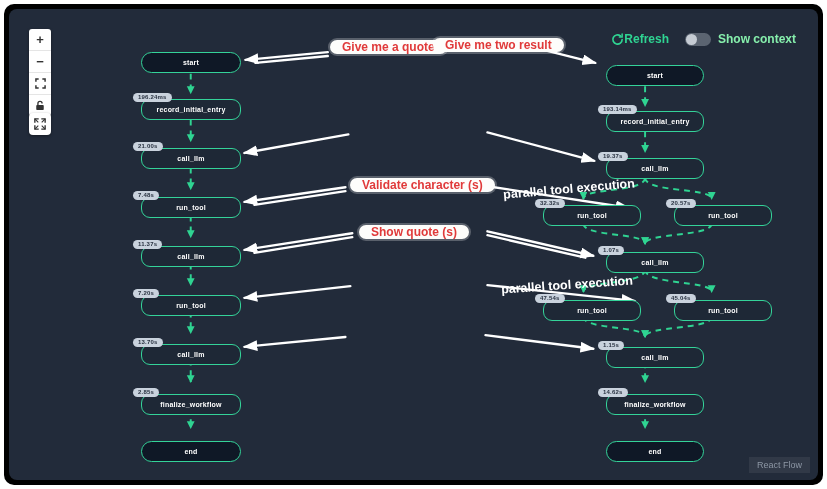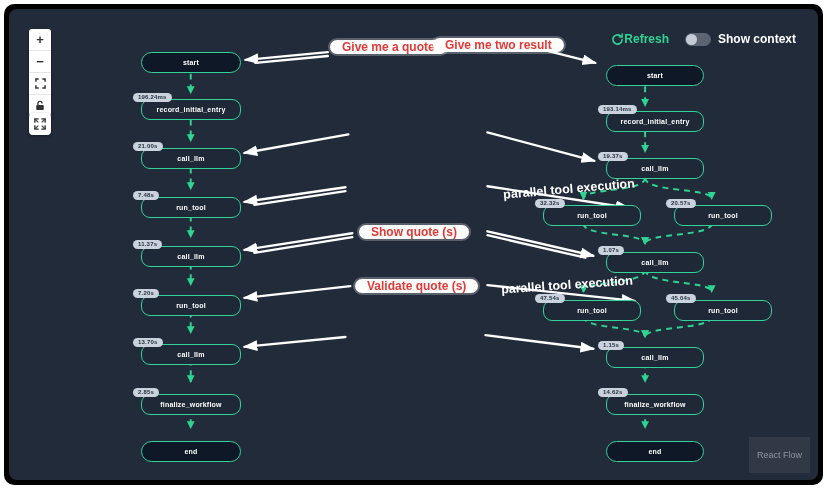--- a/index.html
+++ b/index.html
@@ -23,26 +23,26 @@
   .controls{position:absolute;left:20px;top:20px;width:22px;background:#fff;border-radius:3px;
             box-shadow:0 1px 3px rgba(0,0,0,.4);display:flex;flex-direction:column;}
   .ctrl-btn{height:21px;display:flex;align-items:center;justify-content:center;color:#333;
             font-size:13px;font-weight:bold;border-bottom:1px solid #e5e5e5;cursor:pointer;}
   .ctrl-btn:last-child{border-bottom:none;}
   .fs-btn{position:absolute;left:20px;top:104px;width:22px;height:22px;background:#fff;border-radius:4px;
           display:flex;align-items:center;justify-content:center;box-shadow:0 1px 3px rgba(0,0,0,.4);cursor:pointer;}
   
   .topbar{position:absolute;top:23px;right:22px;display:flex;align-items:center;gap:16px;}
   .refresh{display:flex;align-items:center;color:#2fd492;font-size:12px;font-weight:bold;cursor:pointer;}
-  .toggle-row{display:flex;align-items:center;gap:7px;color:#ffffff;font-size:12px;font-weight:bold;}
+  .toggle-row{display:flex;align-items:center;gap:7px;color:#86efac;font-size:12px;font-weight:bold;}
   .toggle{width:26px;height:13px;background:#5b6471;border-radius:7px;position:relative;cursor:pointer;}
   .knob{position:absolute;left:1px;top:1px;width:11px;height:11px;background:#c6ccd4;border-radius:50%;}
   
   .attribution{position:absolute;right:8px;bottom:7px;background:rgba(255,255,255,.07);
-               color:#8d97a5;font-size:9px;padding:13px 8px;border-radius:0;cursor:pointer;}
+               color:#8d97a5;font-size:9px;padding:3px 8px;border-radius:0;cursor:pointer;}
 </style>
 </head>
 <body>
 
 <div class="frame">
  <div class="canvas">
 
   <svg class="overlay" viewBox="0 0 819 481">
     <defs>
       <marker id="mteal" markerUnits="userSpaceOnUse" markerWidth="10" markerHeight="10" refX="7" refY="4" orient="auto">
@@ -174,24 +174,24 @@
     <span>finalize_workflow</span>
   </div>
   <div class="node terminal" style="left:597px;top:432px;width:98px">
     <span>end</span>
   </div>
 
   <div class="callout" style="left:321px;top:31px">
     <span>Give me a quote</span></div>
   <div class="callout" style="left:424px;top:29px">
     <span>Give me two result</span></div>
+  <div class="callout" style="left:341px;top:169px">
+    <span>Validate character (s)</span></div>
   <div class="callout" style="left:350px;top:216px">
     <span>Show quote (s)</span></div>
-  <div class="callout" style="left:346px;top:270px">
-    <span>Validate quote (s)</span></div>
 
   <div class="scribble" style="left:494px;top:173px;transform:rotate(-5deg)">
     <span>parallel tool execution</span></div>
   <div class="scribble" style="left:492px;top:269px;transform:rotate(-4deg)">
     <span>parallel tool execution</span></div>
 
   <div class="controls">
     <div class="ctrl-btn">
           <span>+</span>
         </div>

